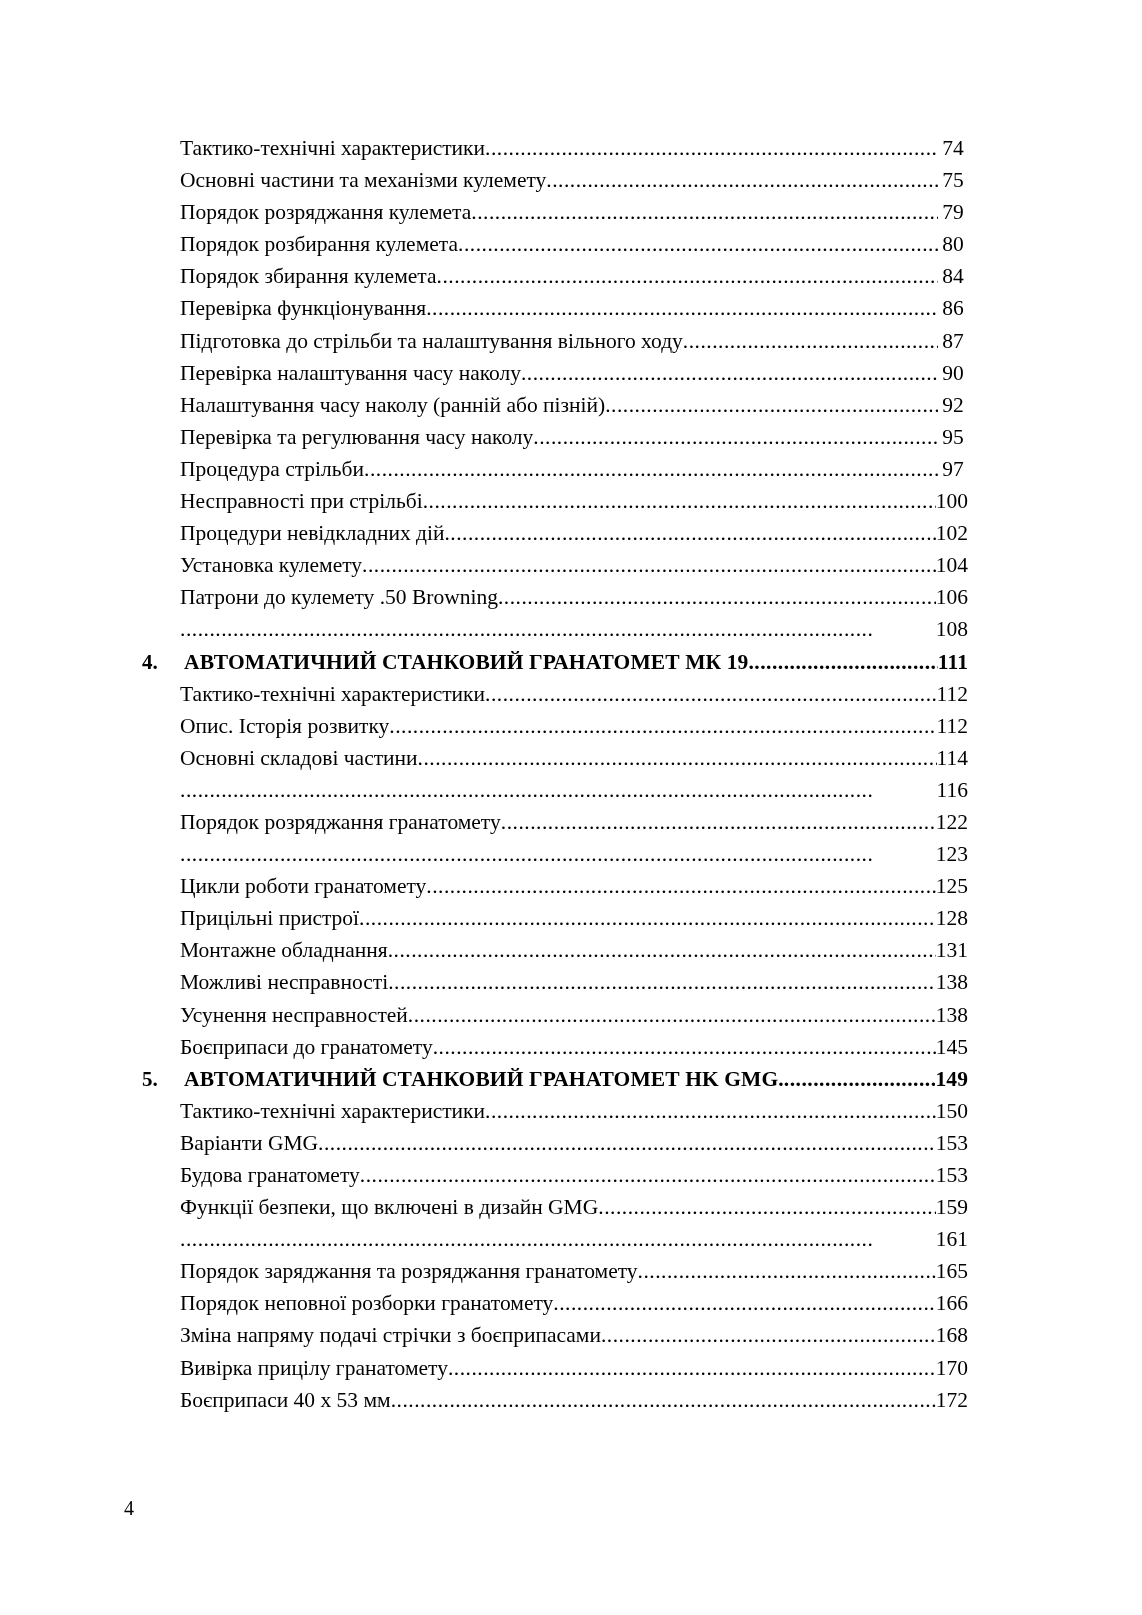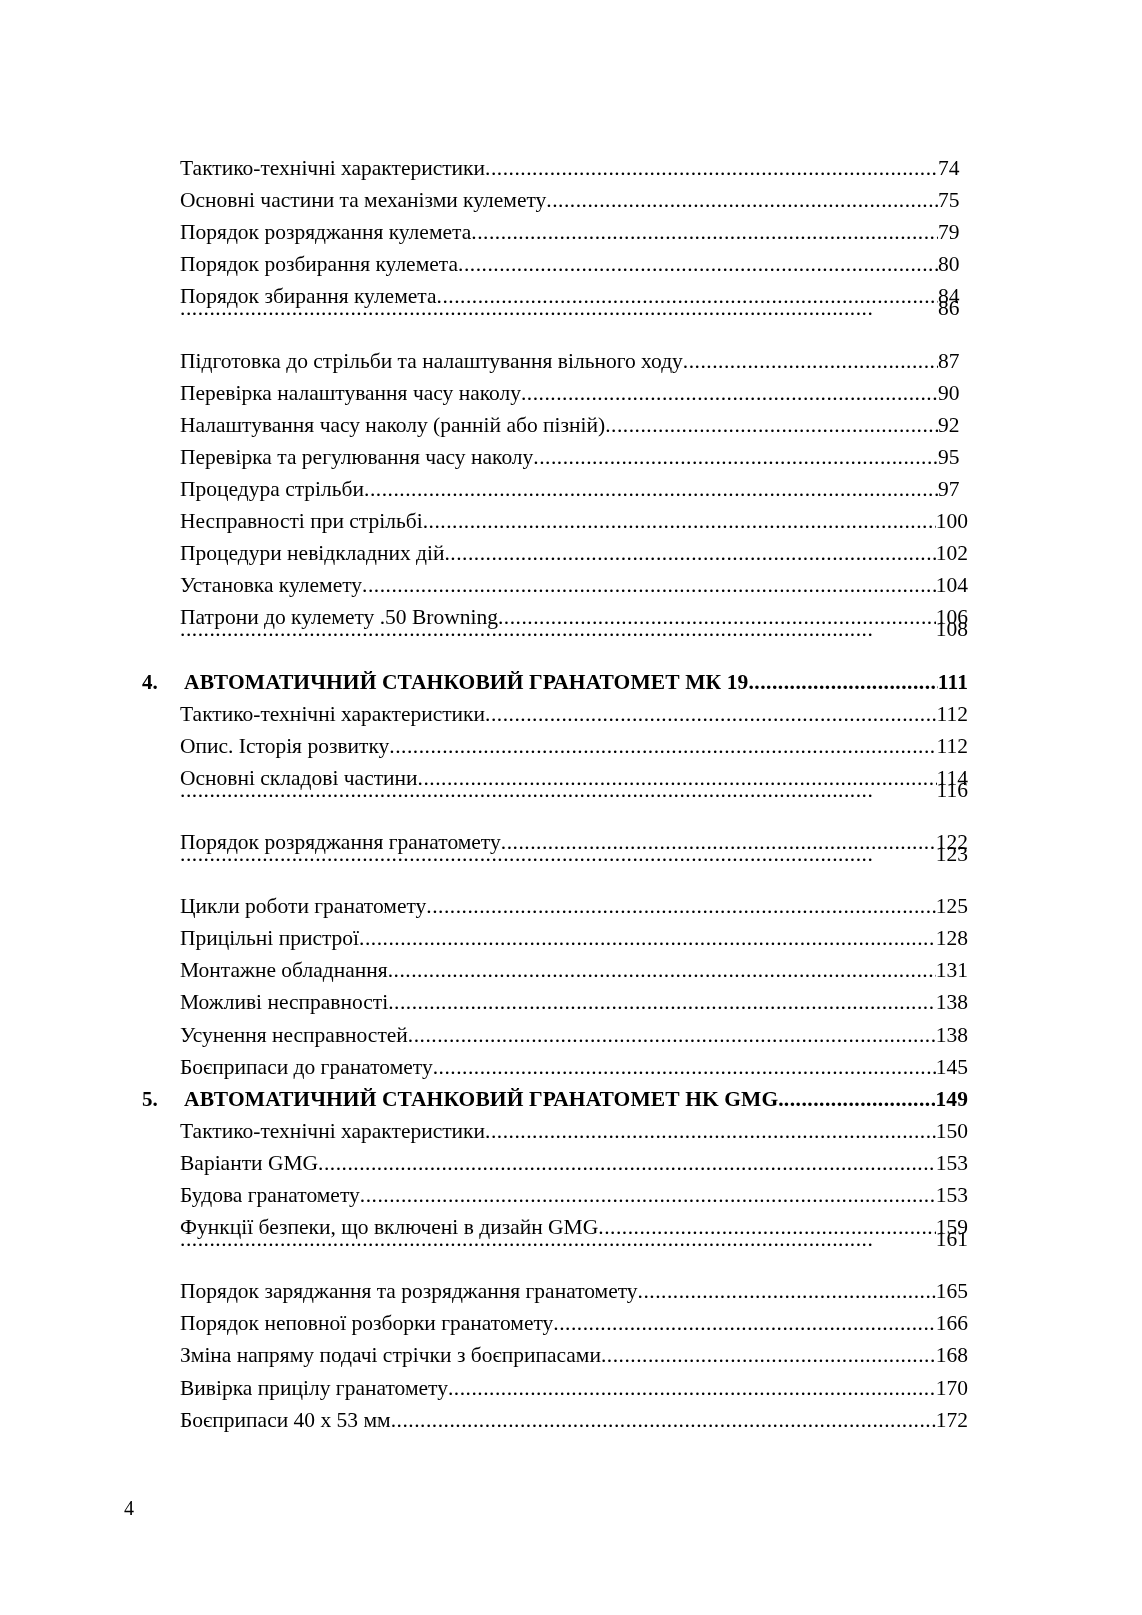--- a/index.html
+++ b/index.html
@@ -45,42 +45,41 @@
 
   .toc-entry .num-col {
     flex: 0 0 42px;
     text-align: left;
     font-size: 21px;
   }
 
   .toc-entry .title {
     flex: 0 0 auto;
     padding-left: 0;
-    margin-top: 20px;
   }
 
   .toc-entry .leader {
     flex: 1 1 auto;
     overflow: hidden;
     min-width: 8px;
     margin: 0 0px;
     position: relative;
     letter-spacing: 0.5px;
     color: #000;
   }
   .toc-entry .leader::before {
     content: "......................................................................................................................";
     display: block;
     white-space: nowrap;
     font-size: 21.5px;
   }
 
   .toc-entry .pageno {
     flex: 0 0 auto;
-    text-align: left;
+    text-align: center;
     min-width: 30px;
   }
 
   
   .toc-entry.sub .num-col { flex: 0 0 42px; }
 
   
   .toc-entry.chapter {
     font-weight: bold;
     letter-spacing: 0.1px;
@@ -135,20 +134,21 @@
         <span class="pageno">80</span>
       </div>
       <div class="toc-entry sub">
         <span class="num-col"></span>
         <span class="title">Порядок збирання кулемета</span>
         <span class="leader"></span>
         <span class="pageno">84</span>
       </div>
       <div class="toc-entry sub">
         <span class="num-col"></span>
+        <span class="title">Перевірка функціонування</span>
         <span class="leader"></span>
         <span class="pageno">86</span>
       </div>
       <div class="toc-entry sub">
         <span class="num-col"></span>
         <span class="title">Підготовка до стрільби та налаштування вільного ходу</span>
         <span class="leader"></span>
         <span class="pageno">87</span>
       </div>
       <div class="toc-entry sub">

